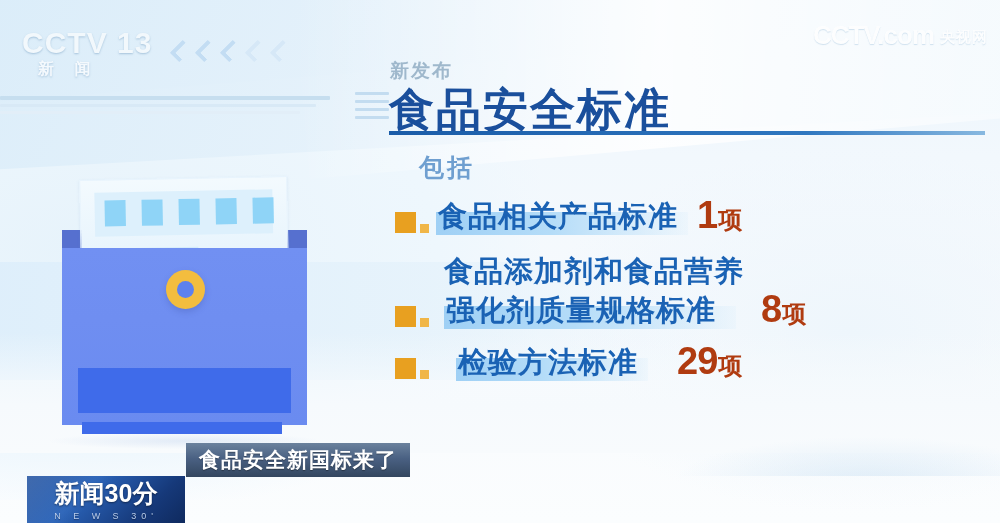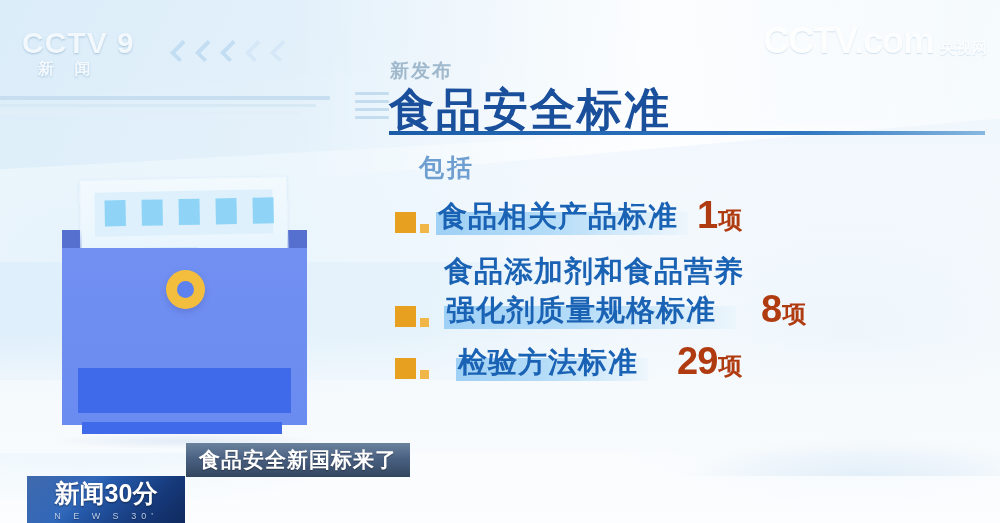--- a/index.html
+++ b/index.html
@@ -101,21 +101,21 @@
     margin-left:16px; color:#f4f9fd; text-shadow:0 1px 2px rgba(120,160,195,.5);
   }
 
   
   .cctvcom {
     position:absolute; right:12px; top:20px;
     display:flex; align-items:flex-end; gap:6px;
     user-select:none; opacity:.72;
   }
   .cctvcom .big {
-    font-size:36px; font-weight:bold; letter-spacing:-1px;
+    font-size:26px; font-weight:bold; letter-spacing:-1px;
     color:#ffffff; text-shadow:0 1px 1px rgba(150,185,215,.55);
   }
   .cctvcom .cn {
     font-size:15px; font-weight:bold; color:#ffffff;
     letter-spacing:1px; text-shadow:0 1px 1px rgba(150,185,215,.5);
     margin-bottom:4px;
   }
 
   
   .kicker {
@@ -310,21 +310,21 @@
 
   <div class="chevrons">
     <div class="chev"></div>
     <div class="chev"></div>
     <div class="chev"></div>
     <div class="chev dim"></div>
     <div class="chev dim"></div>
   </div>
 
   <div class="cctv13">
-    <div class="row1">CCTV 9</div>
+    <div class="row1">CCTV 13</div>
     <div class="row2">新 闻</div>
   </div>
 
   <div class="cctvcom">
     <div class="big">CCTV.com</div>
     <div class="cn">央视网</div>
   </div>
 
   <div class="stripes stripes-title">
     <i></i>

